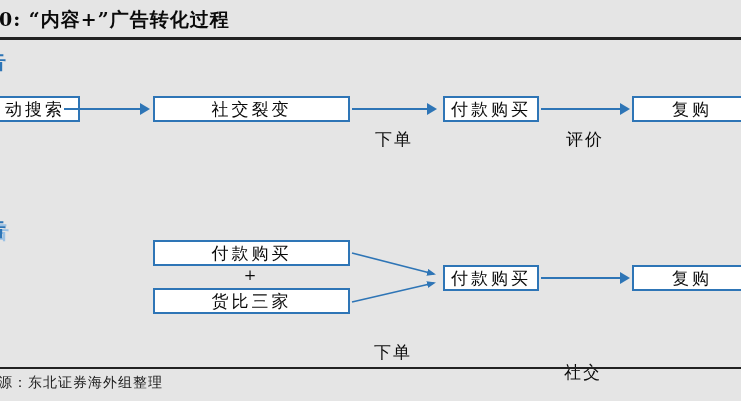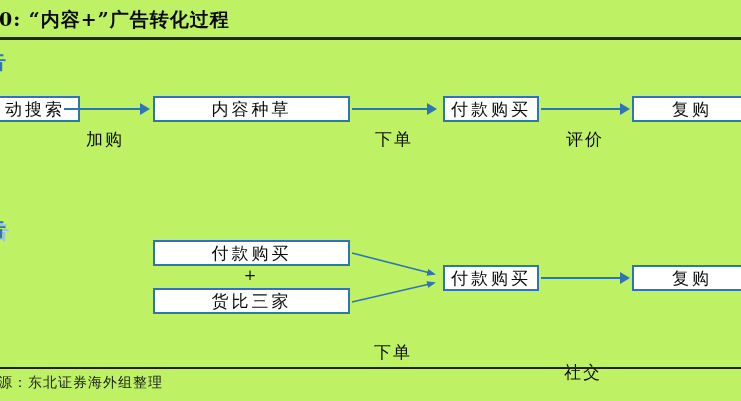--- a/index.html
+++ b/index.html
@@ -1,17 +1,17 @@
 <!DOCTYPE html>
 <html><head>
 <meta charset="utf-8">
 <style>
   html,body{margin:0;padding:0;background:#fff;}
   .canvas{
-    position:relative;width:741px;height:401px;background:#bef264;
+    position:relative;width:741px;height:401px;background:#e5e5e5;
     overflow:hidden;font-family:"DejaVu Serif","Liberation Serif",serif;color:#000;
   }
   .fig-title{
     position:absolute;left:-1px;top:7px;font-size:19px;font-weight:bold;
     letter-spacing:1px;white-space:nowrap;color:#0a0a0a;
   }
   .rule{position:absolute;left:0;width:741px;background:#222222;}
   .rule-top{top:37px;height:3px;}
   .rule-bottom{top:367px;height:2px;}
   .source-note{position:absolute;left:-2px;top:374px;font-size:14px;color:#1a1a1a;white-space:nowrap;letter-spacing:1px;}
@@ -51,31 +51,30 @@
     <span>告</span>
   </div>
   <div class="frag frag-bottom">
     <span>告</span>
   </div>
 
   <div class="fbox" style="left:-26px;top:96px;width:86px;height:22px;padding-left:16px;">动搜索</div>
   <div class="arrow" style="left:64px;top:108px;width:76px;">
     <i class="head"></i>
   </div>
-  <div class="fbox" style="left:153px;top:96px;width:193px;height:22px;">内容种草</div>
+  <div class="fbox" style="left:153px;top:96px;width:193px;height:22px;">社交裂变</div>
   <div class="arrow" style="left:352px;top:108px;width:75px;">
     <i class="head"></i>
   </div>
   <div class="fbox" style="left:443px;top:96px;width:92px;height:22px;">付款购买</div>
   <div class="arrow" style="left:541px;top:108px;width:79px;">
     <i class="head"></i>
   </div>
   <div class="fbox" style="left:632px;top:96px;width:116px;height:22px;">复购</div>
 
-  <div class="lbl" style="left:70px;top:128px;">加购</div>
   <div class="lbl" style="left:359px;top:128px;">下单</div>
   <div class="lbl" style="left:550px;top:128px;text-align:center;">评价</div>
 
   <div class="fbox" style="left:153px;top:240px;width:193px;height:22px;">付款购买</div>
   <div class="plus">+</div>
   <div class="fbox" style="left:153px;top:288px;width:193px;height:22px;">货比三家</div>
 
   <svg class="diag" width="95" height="70">
     <defs>
       <marker id="ah" markerWidth="9" markerHeight="8" refX="7" refY="3.5" orient="auto" markerUnits="userSpaceOnUse">

